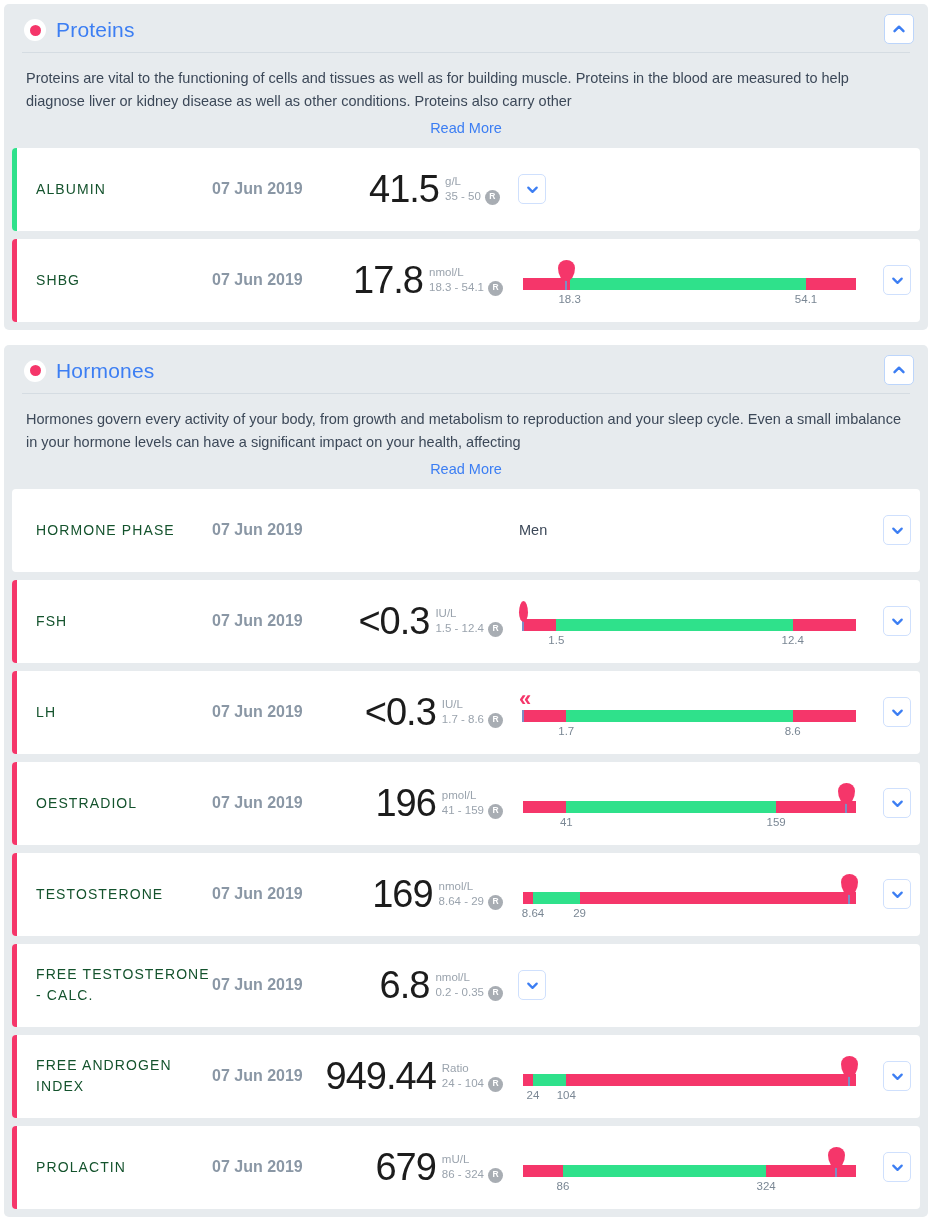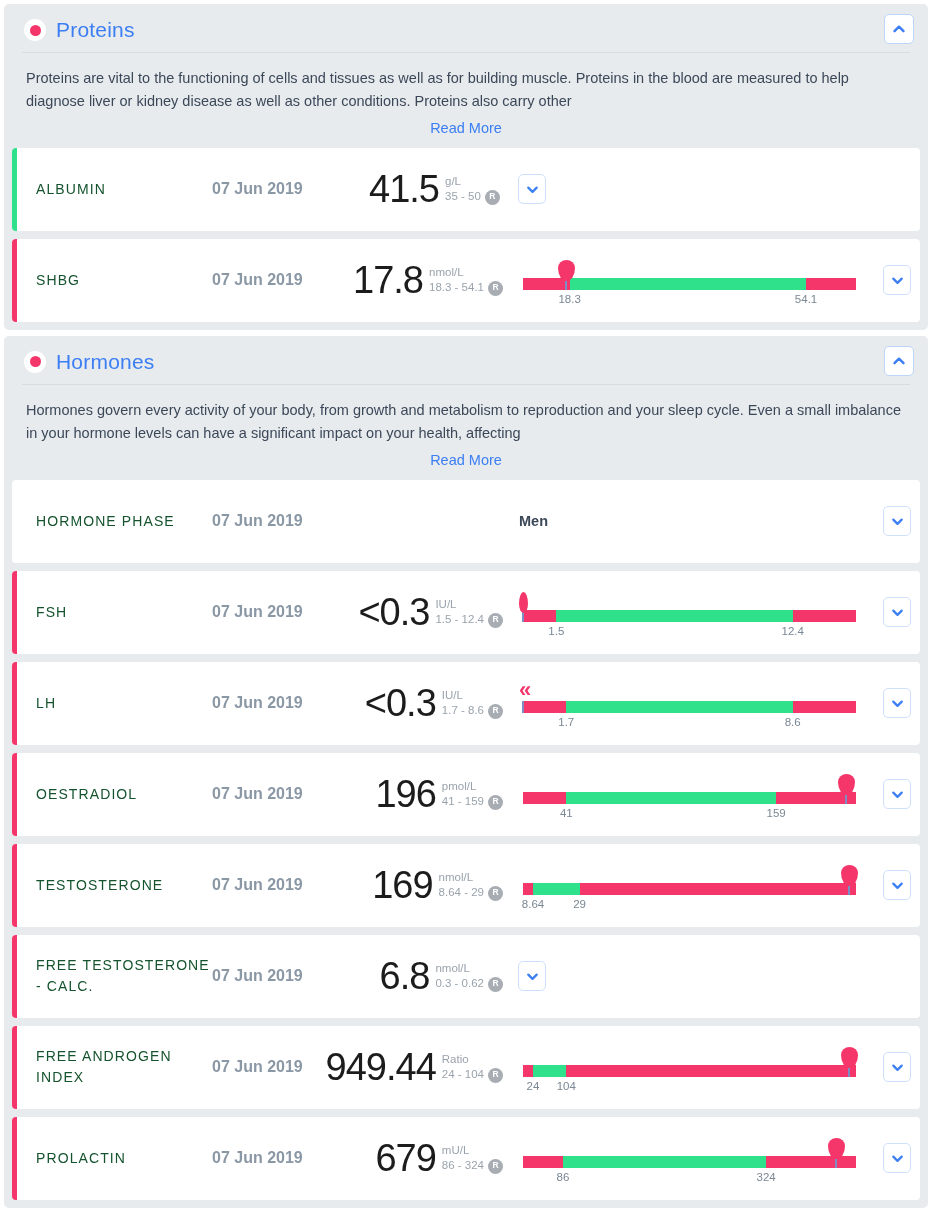--- a/index.html
+++ b/index.html
@@ -9,21 +9,21 @@
     background: #ffffff;
     font-family: "Liberation Sans", sans-serif;
     color: #3c4858;
     -webkit-font-smoothing: antialiased;
   }
 
   
   .section {
     background: #e7ebee;
     border-radius: 5px;
-    margin: 4px 4px 6px 4px;
+    margin: 4px 4px 15px 4px;
     padding: 0 0 8px 0;
   }
 
   .section-head {
     display: flex;
     align-items: center;
     padding: 14px 16px 10px 20px;
     position: relative;
   }
 
@@ -191,21 +191,20 @@
     font-size: 8.5px;
     font-weight: bold;
     flex: 0 0 auto;
   }
 
   .cell-text {
     flex: 1;
     font-size: 14.5px;
     color: #3c4858;
     padding-left: 10px;
-    font-weight: bold;
   }
 
   
   .cell-gauge {
     flex: 1;
     position: relative;
     height: 56px;
     padding-top: 4px;
   }
 
@@ -545,21 +544,21 @@
         </div>
         <div class="row">
           <div class="row-flag abnormal"></div>
           <div class="cell-name">FREE TESTOSTERONE - CALC.</div>
           <div class="cell-date">07 Jun 2019</div>
           <div class="cell-value">
             <div class="big-number">6.8</div>
             <div class="unit-block">
               <div class="unit">nmol/L</div>
               <div class="range-line">
-                <span>0.3 - 0.62</span>
+                <span>0.2 - 0.35</span>
                 <span class="r-badge">R</span>
               </div>
             </div>
           </div>
           <div class="expand-btn">
             <div class="box">
               <svg class="chev" width="15" height="15" viewBox="0 0 16 16" aria-hidden="true">
                 <path d="M3.5 6 L8 10.5 L12.5 6" fill="none" stroke="#3c7ef3" stroke-width="2.4" stroke-linecap="round" stroke-linejoin="round"></path>
               </svg>
             </div>

